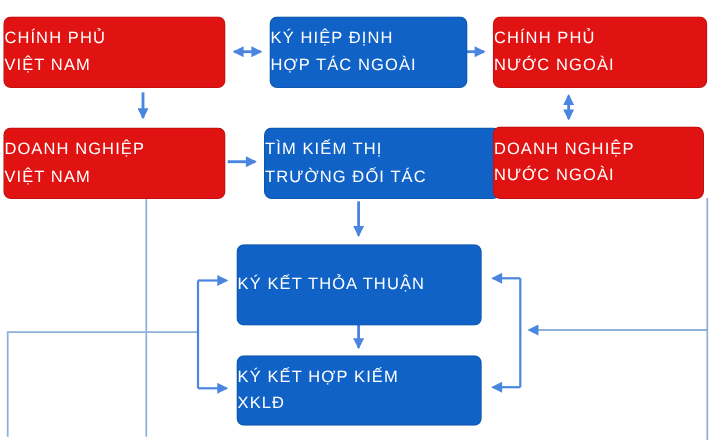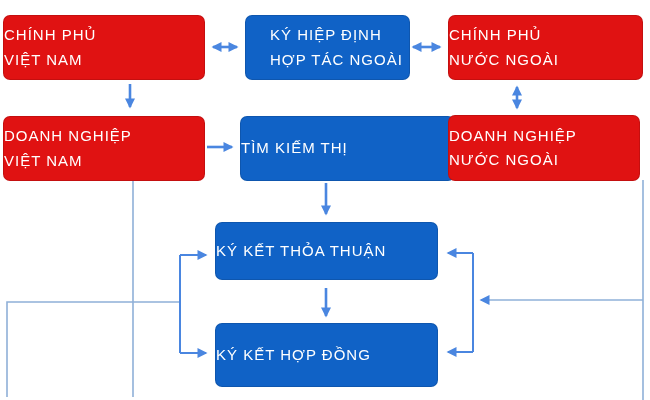--- a/index.html
+++ b/index.html
@@ -13,26 +13,26 @@
   .stage svg{position:absolute;left:0;top:0;pointer-events:none;}
   .node{
     position:absolute;display:flex;flex-direction:column;justify-content:center;align-items:flex-start;
     color:var(--box-text);text-align:center;border-radius:7px;
     font-size:15px;letter-spacing:1px;line-height:1.62;font-weight:400;
     border:1px solid rgba(0,0,0,.12);box-sizing:border-box;
   }
   .node.red{background:var(--red-box);}
   .node.blue{background:var(--blue-box);}
   .n-gov-vn{left:3px;top:15px;width:202px;height:65px;}
-  .n-agreement{left:245px;top:15px;width:165px;height:65px;padding-left:24px;}
+  .n-agreement{left:245px;top:15px;width:180px;height:65px;}
   .n-gov-fr{left:448px;top:15px;width:195px;height:65px;}
   .n-ent-vn{left:3px;top:116px;width:202px;height:65px;}
   .n-market{left:240px;top:116px;width:215px;height:65px;}
   .n-ent-fr{left:448px;top:115px;width:192px;height:66px;}
-  .n-mou{left:215px;top:222px;width:223px;height:58px;}
+  .n-mou{left:215px;top:222px;width:223px;height:74px;}
   .n-contract{left:215px;top:323px;width:223px;height:64px;}
   .ln{stroke:var(--line);stroke-width:1.6;fill:none;}
   .ar{stroke:var(--arrow);stroke-width:2.6;fill:none;}
   .cn{stroke:var(--arrow);stroke-width:2;fill:none;}
 </style>
 </head>
 <body>
 
 <div class="stage">
 
@@ -80,28 +80,30 @@
     <span>NƯỚC NGOÀI</span>
   </div>
 
   <div class="node red n-ent-vn">
     <span>DOANH NGHIỆP</span>
     <span>VIỆT NAM</span>
   </div>
 
   <div class="node blue n-market">
     <span>TÌM KIẾM THỊ</span>
+    <span>TRƯỜNG ĐỐI TÁC</span>
   </div>
 
   <div class="node red n-ent-fr">
     <span>DOANH NGHIỆP</span>
     <span>NƯỚC NGOÀI</span>
   </div>
 
   <div class="node blue n-mou">
     <span>KÝ KẾT THỎA THUẬN</span>
   </div>
 
   <div class="node blue n-contract">
-    <span>KÝ KẾT HỢP ĐỒNG</span>
+    <span>KÝ KẾT HỢP KIẾM</span>
+    <span>XKLĐ</span>
   </div>
 
 </div>
 
 </body></html>

